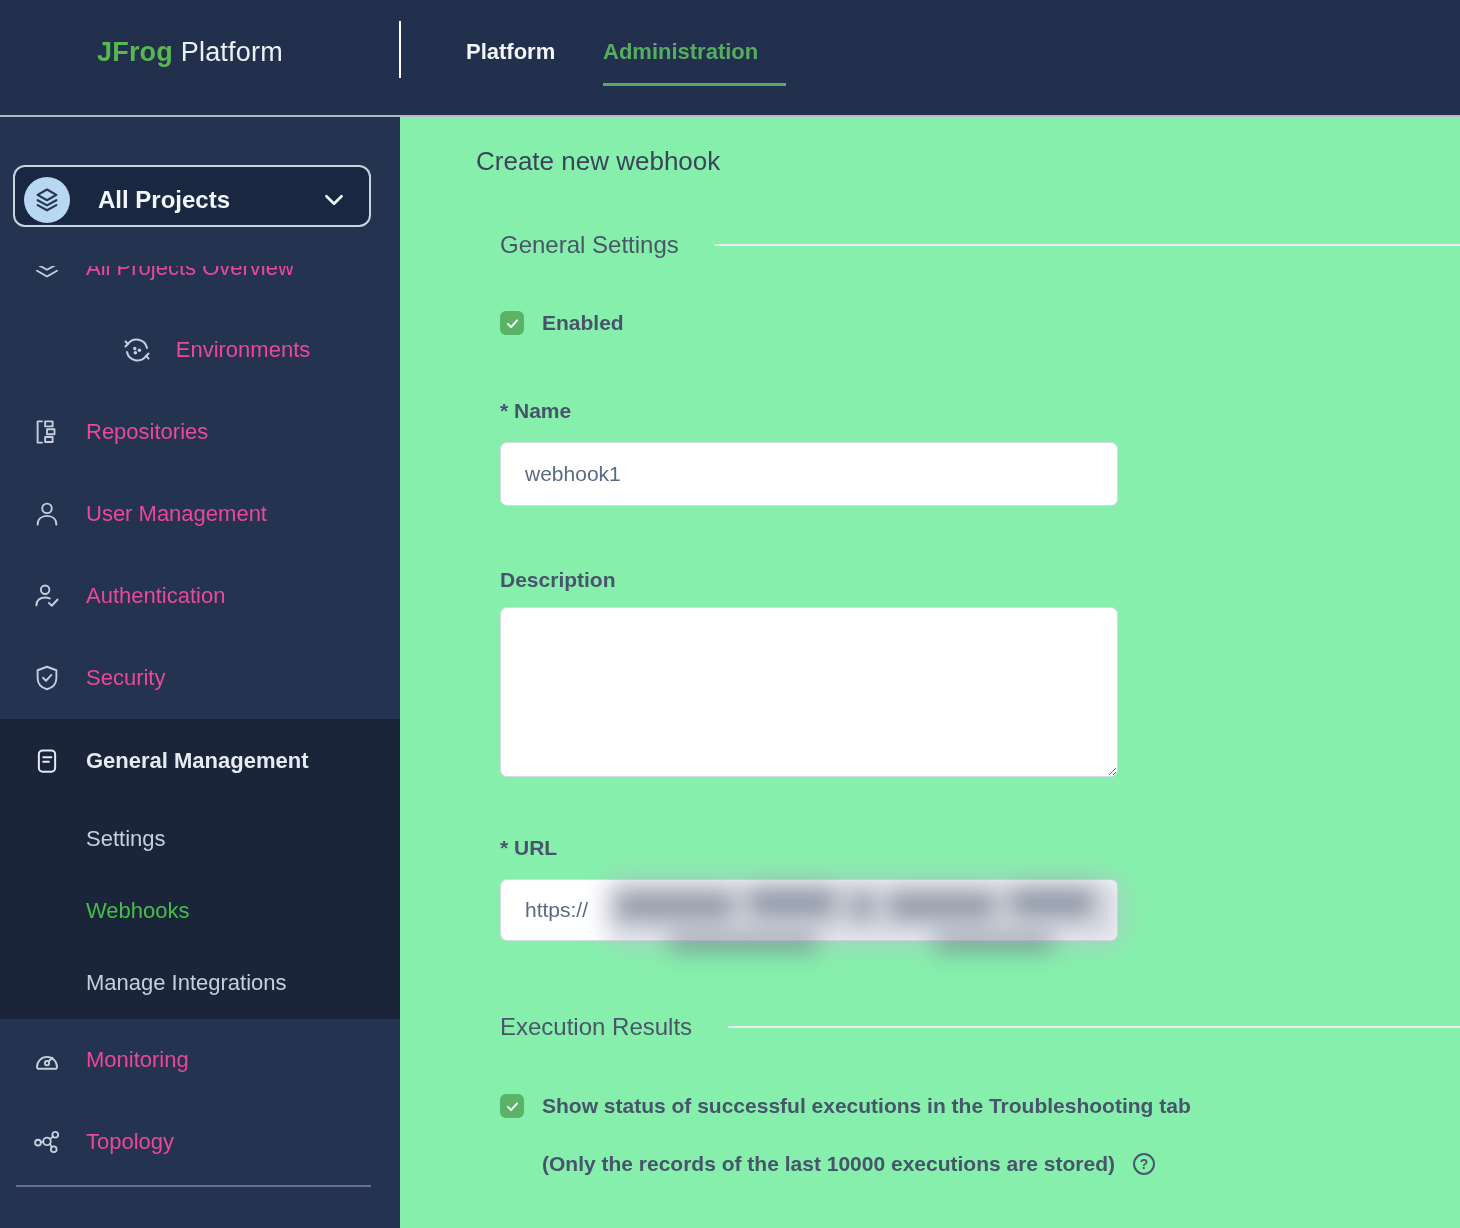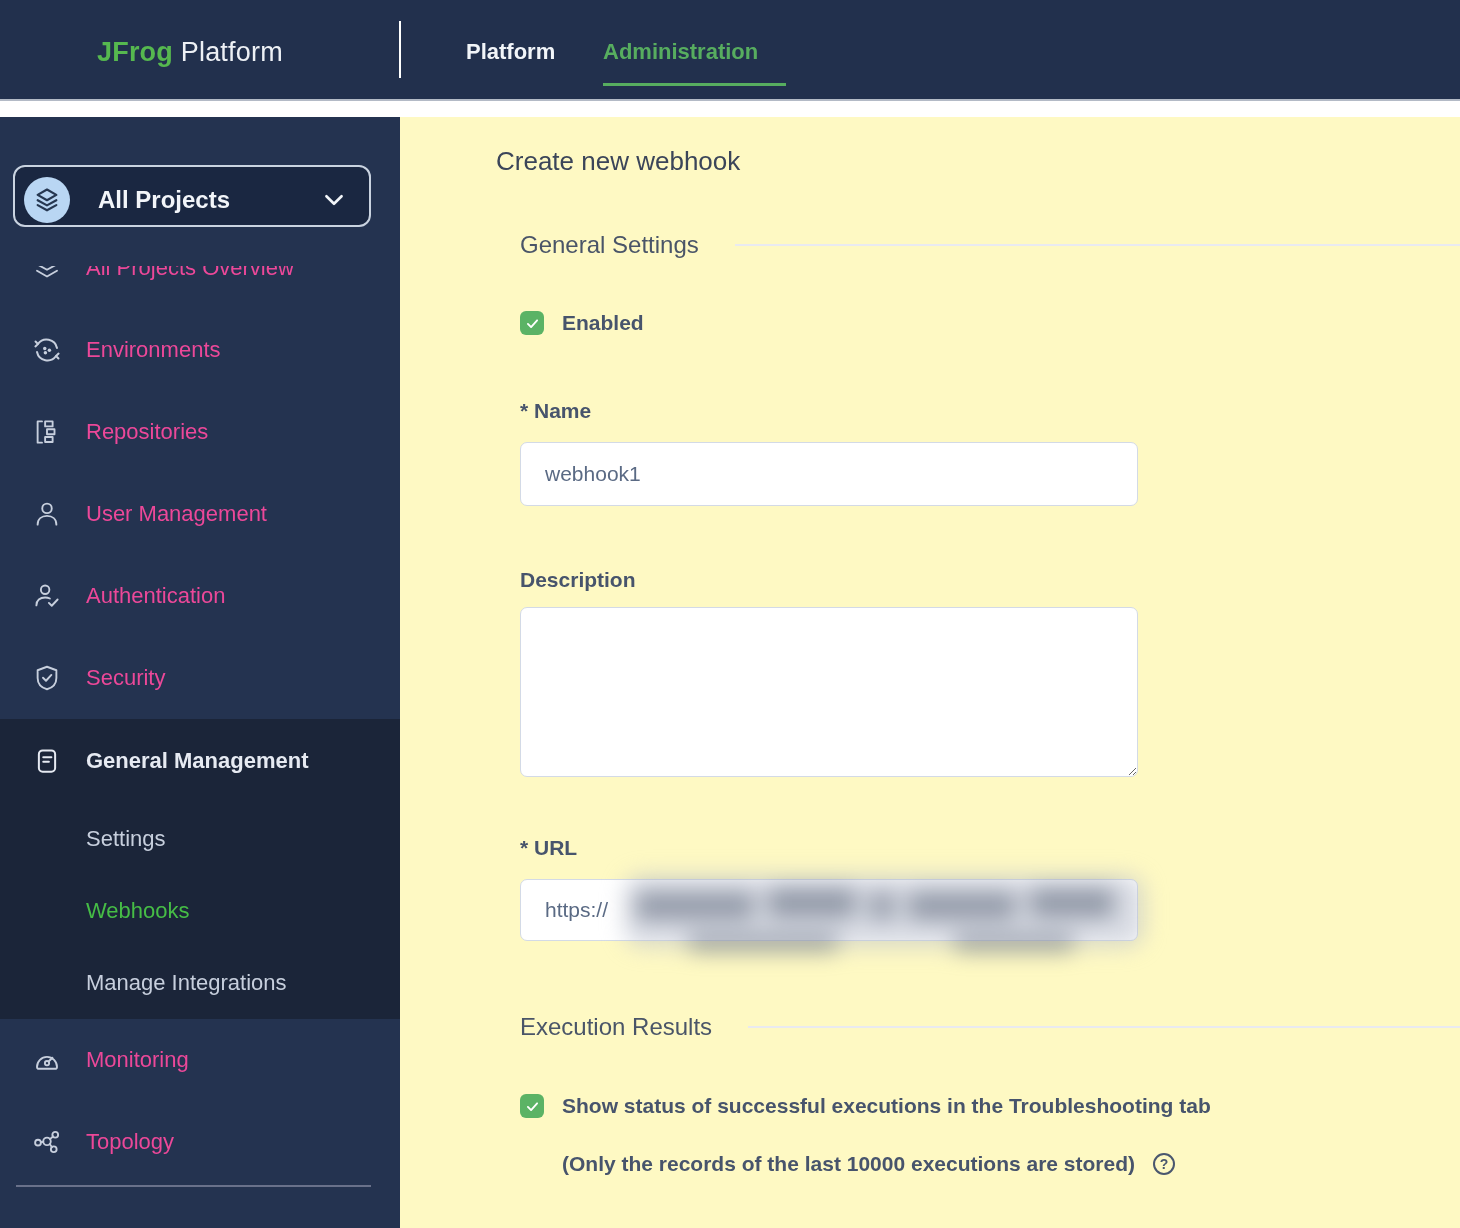--- a/index.html
+++ b/index.html
@@ -3,21 +3,21 @@
 <meta charset="utf-8">
 <style>
   * { margin:0; padding:0; box-sizing:border-box; }
   html,body { width:1460px; height:1228px; }
   body {
     font-family:"Liberation Sans", sans-serif;
     position:relative; overflow:hidden; background:#ffffff;
   }
   
   .header {
-    position:absolute; left:0; top:0; width:1460px; height:101px;
+    position:absolute; left:0; top:0; width:1460px; height:117px;
     background:#22304d; border-bottom:2px solid #b3bac6;
   }
   .logo { position:absolute; left:97px; top:52px; transform:translateY(-50%);
     font-size:27px; letter-spacing:.2px; white-space:nowrap; }
   .logo .bold { font-weight:700; color:#56b84f; }
   .logo .light { font-weight:300; color:#edf0f5; }
   .header-divider { position:absolute; left:399px; top:21px; width:2px; height:57px; background:#ffffff; }
   .tab { position:absolute; top:52px; transform:translateY(-50%);
     font-size:22px; font-weight:600; cursor:pointer; white-space:nowrap; }
   .tab-platform { left:466px; color:#f2f5f9; }
@@ -42,37 +42,37 @@
   .proj-chevron { margin-left:auto; display:flex; }
 
   .nav-clip { margin-top:39px; height:26px; overflow:hidden; }
   .nav-clip .nav-item { margin-top:-39px; }
   .nav-item {
     height:82px; display:flex; align-items:center; padding-left:30px;
     font-size:22px; cursor:pointer; white-space:nowrap;
   }
   .nav-icon { width:34px; height:34px; display:flex; align-items:center; justify-content:center; flex:0 0 auto; }
   .nav-label { margin-left:22px; color:#ec4899; }
-  .nav-env { margin-top:17px; }
+  .nav-env { margin-top:17px;justify-content:center; }
 
   .gm-block { background:#1b2539; width:400px; }
   .gm-header { height:84px; display:flex; align-items:center; padding-left:30px; cursor:pointer; }
   .gm-header .nav-label { font-weight:700; color:#e6eaf2; font-size:22px; }
   .sub-item {
     height:72px; display:flex; align-items:center; padding-left:86px;
     font-size:22px; color:#c7cfdd; cursor:pointer;
   }
   .sub-item.active { color:#46bd46; }
 
   .side-divider { margin:2px 0 0 16px; width:355px; height:2px; background:#69718a; }
 
   
   .main {
     position:absolute; left:400px; top:117px; width:1060px; height:1111px;
-    background:#fef9c3; padding:29px 0 0 96px;
+    background:#86efac; padding:29px 0 0 76px;
   }
   .page-title { font-size:26px; font-weight:400; color:#3b4559; line-height:30px; }
   .form { margin-left:24px; }
   .section-head { display:flex; align-items:center; }
   .section-title { font-size:24px; font-weight:400; color:#4a5568; line-height:30px; white-space:nowrap; }
   .section-line { flex:1; height:2px; background:#e9eaf0; margin-left:36px; }
   .sh-general { margin-top:54px; }
   .sh-exec { margin-top:71px; }
 
   .check-row { display:flex; align-items:center; }

